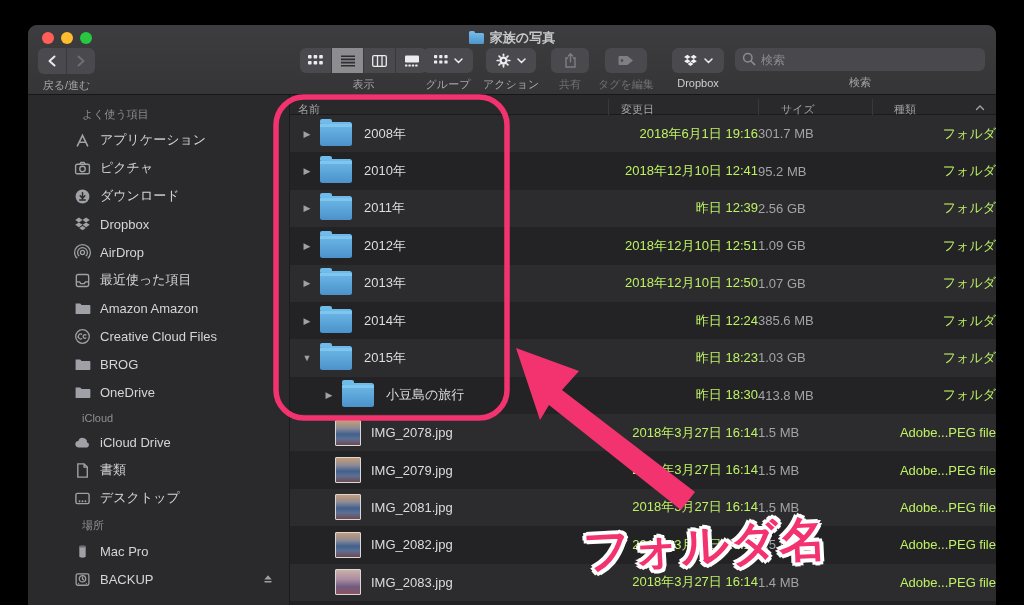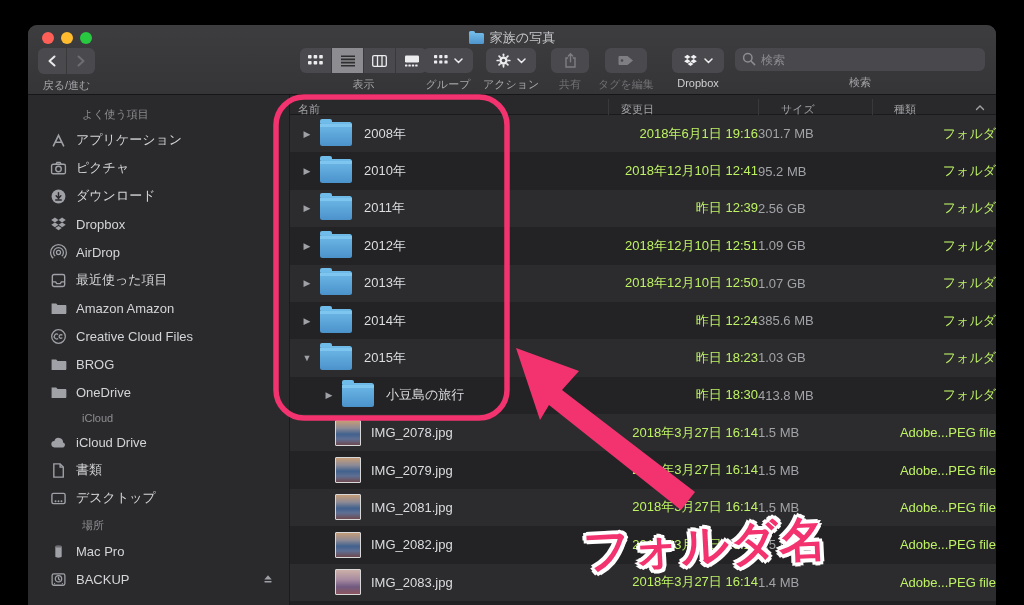--- a/index.html
+++ b/index.html
@@ -9,21 +9,21 @@
   
   .window{position:absolute;left:28px;top:25px;width:968px;height:580px;
     background:#212123;border-radius:9px 9px 0 0;overflow:hidden;}
 
   
   .chrome{position:absolute;left:0;top:0;width:100%;height:70px;
     background:linear-gradient(#3d3d40,#353537);border-bottom:1px solid #161618;}
   .traffic{position:absolute;left:14px;top:7px;display:flex;gap:7px;}
   .tl{width:12px;height:12px;border-radius:50%;}
   .win-title{position:absolute;left:0;top:4px;width:100%;text-align:center;
-    font-size:13px;color:#c6c7c9;display:flex;justify-content:center;align-items:center;gap:6px;}
+    font-size:13px;color:#c6c7c9;display:flex;justify-content:center;align-items:center;gap:6px;font-weight:bold;}
   .mini-folder{display:inline-block;width:15px;height:11px;border-radius:1.5px;
     background:linear-gradient(#71b9e6,#4e95cd);position:relative;}
   .mini-folder:before{content:"";position:absolute;left:0;top:-2px;width:6px;height:3px;
     border-radius:1.5px 1.5px 0 0;background:#71b9e6;}
 
   .tb-group{position:absolute;top:23px;display:flex;flex-direction:column;align-items:center;}
   .tb-label{font-size:11px;color:#a6a6aa;margin-top:4px;white-space:nowrap;}
   .tb-label.dim{color:#717175;}
   .tb-label.bright{color:#cfcfd2;}
   .btn{background:#4a4a4e;border-radius:6px;height:25px;display:flex;align-items:center;justify-content:center;}
@@ -41,21 +41,21 @@
   .searchbox input{width:250px;height:23px;background:#49494d;border:none;border-radius:6px;
     color:#d8d8da;font-size:12px;padding:0 8px 0 26px;outline:none;}
   .searchbox input::placeholder{color:#8b8b90;}
   .search-mag{position:absolute;left:7px;top:4px;}
 
   
   .content{position:absolute;top:70px;left:0;right:0;bottom:0;display:flex;}
   .sidebar{width:262px;background:#2a2a2c;border-right:1px solid #1b1b1d;padding-top:6px;overflow:hidden;}
   .sec-title{font-size:11px;color:#8e8e93;padding:6px 0 4px 10px;margin-left:44px;}
   .side-item{height:28px;display:flex;align-items:center;gap:9px;padding:0 14px 0 22px;
-    font-size:13px;color:#d4d5d8;white-space:nowrap;}
+    font-size:13px;color:#d4d5d8;white-space:nowrap;margin-left:24px;}
   .sicon{width:17px;height:17px;flex:0 0 17px;display:flex;align-items:center;justify-content:center;}
   .sicon svg{width:17px;height:17px;}
   .side-item .eject{margin-left:auto;width:14px;height:14px;}
 
   
   .list{position:relative;flex:1;background:#212123;}
   .list-header{position:absolute;top:0;left:0;right:0;height:20px;background:#29292b;
     border-bottom:1px solid #1a1a1c;display:grid;grid-template-columns:318px 150px 114px 1fr;
     font-size:11px;color:#a2a3a7;align-items:center;}
   .lh{height:100%;display:flex;align-items:center;margin-top:7px;}

